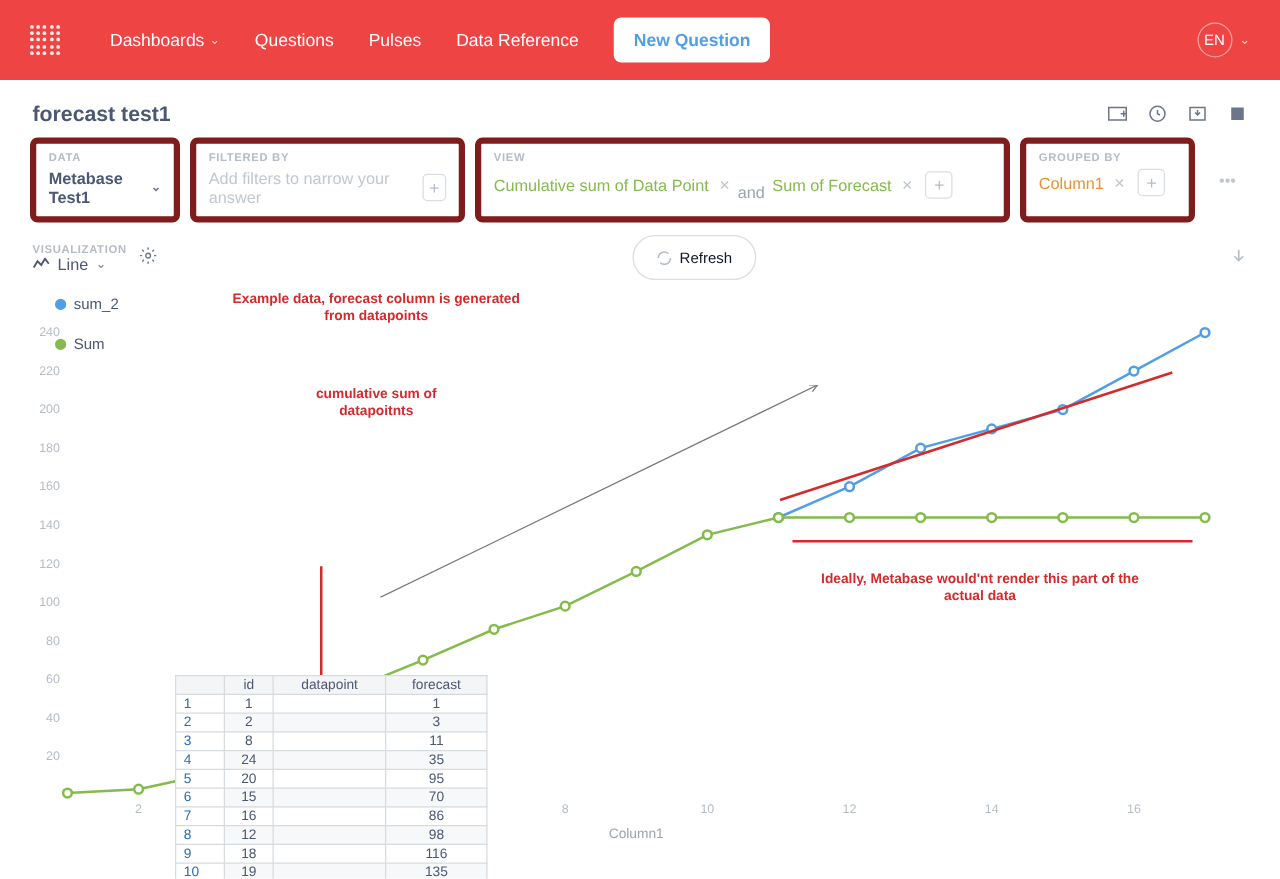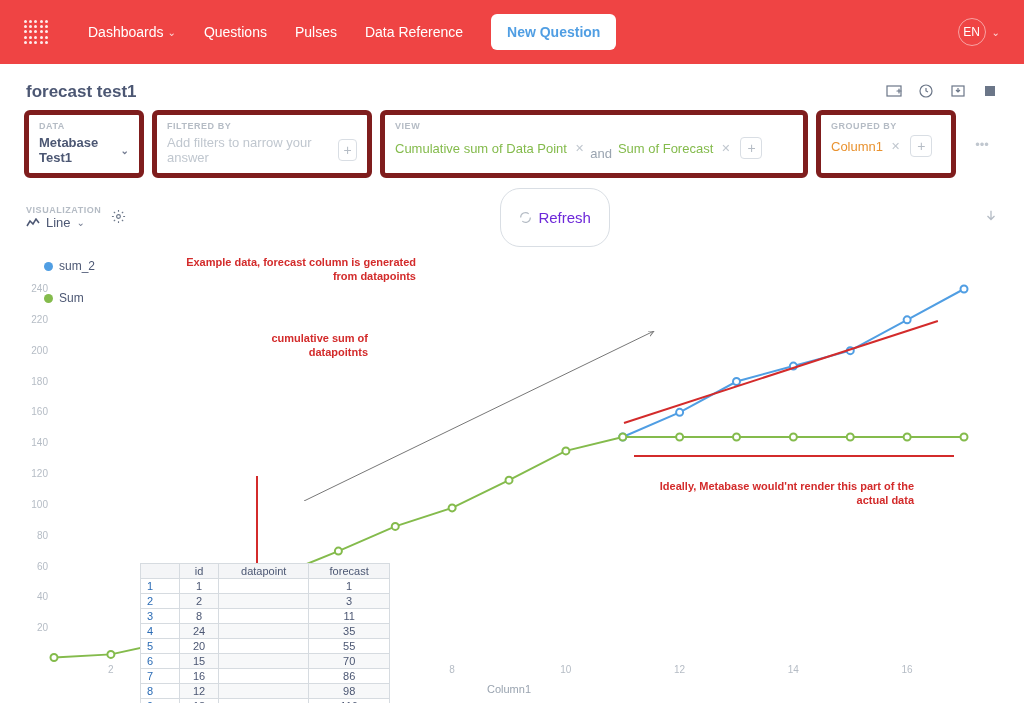--- a/index.html
+++ b/index.html
@@ -30,39 +30,39 @@
 .chip-green { color: #84BB4C; }
 .chip-orange { color: #E9922F; }
 .chip-x { color: #C0C7CF; font-size: 11px; margin-left: 2px; cursor: pointer; }
 .andword { color: #9AA4B0; margin-top: 11px; }
 .more { width: 36px; display: flex; align-items: center; justify-content: center; color: #C0C7CF; cursor: pointer; }
 
 .viz-row { display: flex; align-items: center; padding: 10px 26px 4px; gap: 10px; }
 .viz-lab { font-size: 9px; letter-spacing: .06em; color: #B5BCC5; font-weight: 600; }
 .viz-sel { display: flex; align-items: center; gap: 6px; color: #4C5773; font-size: 13px; cursor: pointer; }
 .gear { cursor: pointer; color: #6B7688; }
-.refresh { margin: 0 auto; border: 1px solid #D9DEE4; border-radius: 20px; padding: 20px 18px; color: #6d28d9; display: flex; gap: 6px; align-items: center; font-size: 15px; cursor: pointer; }
+.refresh { margin: 0 auto; border: 1px solid #D9DEE4; border-radius: 20px; padding: 10px 18px; color: #0f172a; display: flex; gap: 6px; align-items: center; font-size: 12px; cursor: pointer; }
 .dl { color: #B5BCC5; cursor: pointer; }
 
 .chart-wrap { position: relative; margin: 8px 24px 0; height: 440px; }
 .legend { position: absolute; top: 0; left: 20px; display: flex; gap: 18px; font-size: 12px; color: #4C5773; flex-direction: column; }
 .legend div { display: flex; align-items: center; gap: 6px; }
 .dotb { width: 9px; height: 9px; border-radius: 50%; background: #509EE3; }
 .dotg { width: 9px; height: 9px; border-radius: 50%; background: #84BB4C; }
 svg.chart { position: absolute; top: 20px; left: 0; }
 .xlabel { font-size: 11px; fill: #9AA4B0; }
 
 
 .datatable { position: absolute; top: 264px; left: 76px; width: 250px; background: #fff; border: 1px solid #C9CED5; font-size: 11px; border-collapse: collapse; }
 .datatable th, .datatable td { border: 1px solid #D6DBE0; padding: 1px 6px; text-align: center; height: 15px; }
 .datatable th { background: #F4F5F7; font-weight: 400; color: #4C5773; }
 .datatable td.rh { color: #2A6BB5; text-align: left; }
 .datatable tr:nth-child(even) td:not(.rh) { background: #F7F8F9; }
 
-.anno { position: absolute; color: #D32B2B; font-size: 11px; text-align: right; line-height: 1.3; font-weight: 600; }
+.anno { position: absolute; color: #D32B2B; font-size: 11px; text-align: center; line-height: 1.3; font-weight: 600; }
 .redbar { position: absolute; background: #D32B2B; }
 </style>
 </head>
 <body>
 
 <div class="topbar">
   <div class="logo">
     <span></span>
       <span></span>
       <span></span>
@@ -255,21 +255,21 @@
       <circle cx="598.75" cy="158" r="3.5" fill="#fff" stroke="#84BB4C" stroke-width="2"></circle>
       <circle cx="655.625" cy="158" r="3.5" fill="#fff" stroke="#84BB4C" stroke-width="2"></circle>
       <circle cx="712.5" cy="158" r="3.5" fill="#fff" stroke="#84BB4C" stroke-width="2"></circle>
       <circle cx="769.375" cy="158" r="3.5" fill="#fff" stroke="#84BB4C" stroke-width="2"></circle>
       <circle cx="826.25" cy="158" r="3.5" fill="#fff" stroke="#84BB4C" stroke-width="2"></circle>
       <circle cx="883.125" cy="158" r="3.5" fill="#fff" stroke="#84BB4C" stroke-width="2"></circle>
       <circle cx="940" cy="158" r="3.5" fill="#fff" stroke="#84BB4C" stroke-width="2"></circle>
     </svg>
 
   <div class="anno" style="top:-4px; left:162px; width:230px">Example data, forecast column is generated from datapoints</div>
-  <div class="anno" style="top:72px; left:234px; width:110px">cumulative sum of datapoitnts</div>
+  <div class="anno" style="top:72px; left:222px; width:110px">cumulative sum of datapoitnts</div>
   <div class="anno" style="top:220px; left:630px; width:260px">Ideally, Metabase would'nt render this part of the actual data</div>
 
   <div class="redbar" style="top:163px; left:600px; width:330px; height:2px; transform-origin:left; transform:rotate(-18deg);"></div>
   <div class="redbar" style="top:196px; left:610px; width:320px; height:2px;"></div>
   <div class="redbar" style="top:217px; left:232px; width:2px; height:92px;"></div>
 
   <svg style="position:absolute; top:72px; left:280px" width="360" height="170">
     <defs>
         <marker id="ah" markerWidth="8" markerHeight="8" refX="6" refY="3" orient="auto">
           <path d="M0 0L6 3L0 6" fill="none" stroke="#777"></path>
@@ -310,21 +310,21 @@
           <tr>
             <td class="rh">4</td>
             <td>24</td>
             <td></td>
             <td>35</td>
           </tr>
           <tr>
             <td class="rh">5</td>
             <td>20</td>
             <td></td>
-            <td>55</td>
+            <td>95</td>
           </tr>
           <tr>
             <td class="rh">6</td>
             <td>15</td>
             <td></td>
             <td>70</td>
           </tr>
           <tr>
             <td class="rh">7</td>
             <td>16</td>

